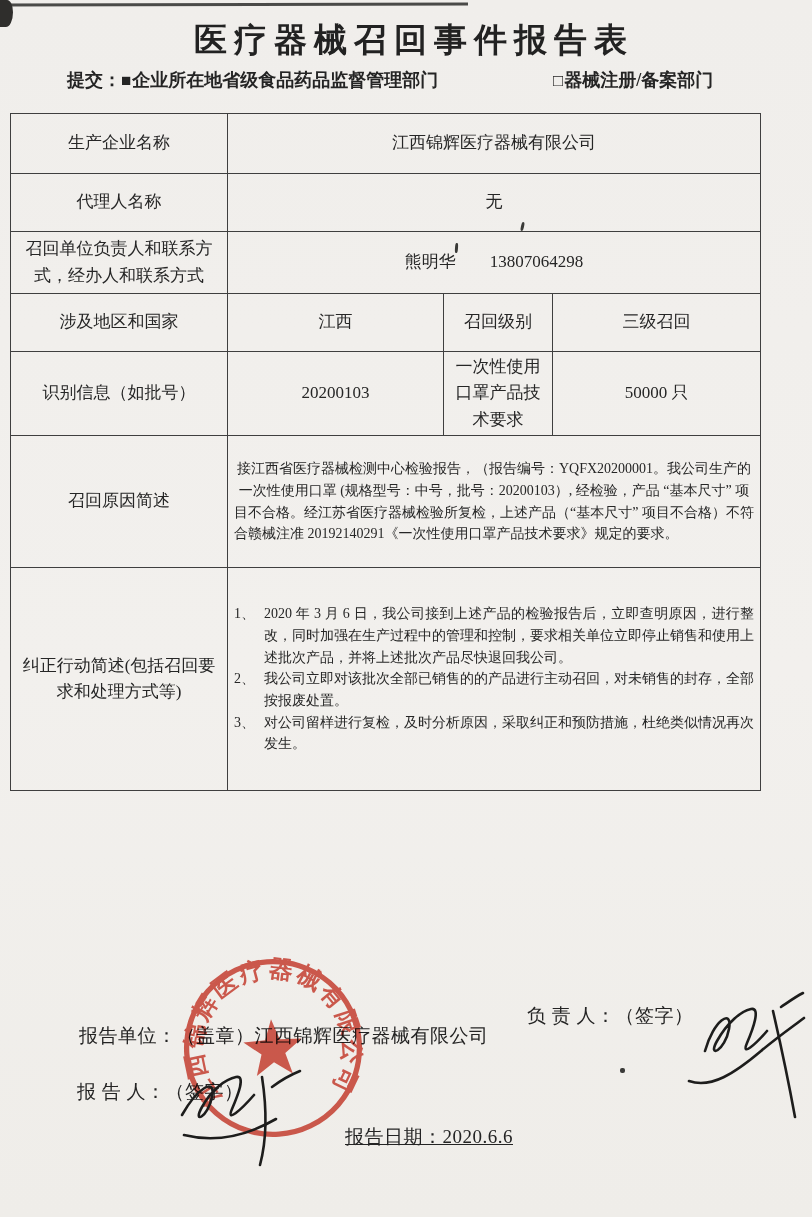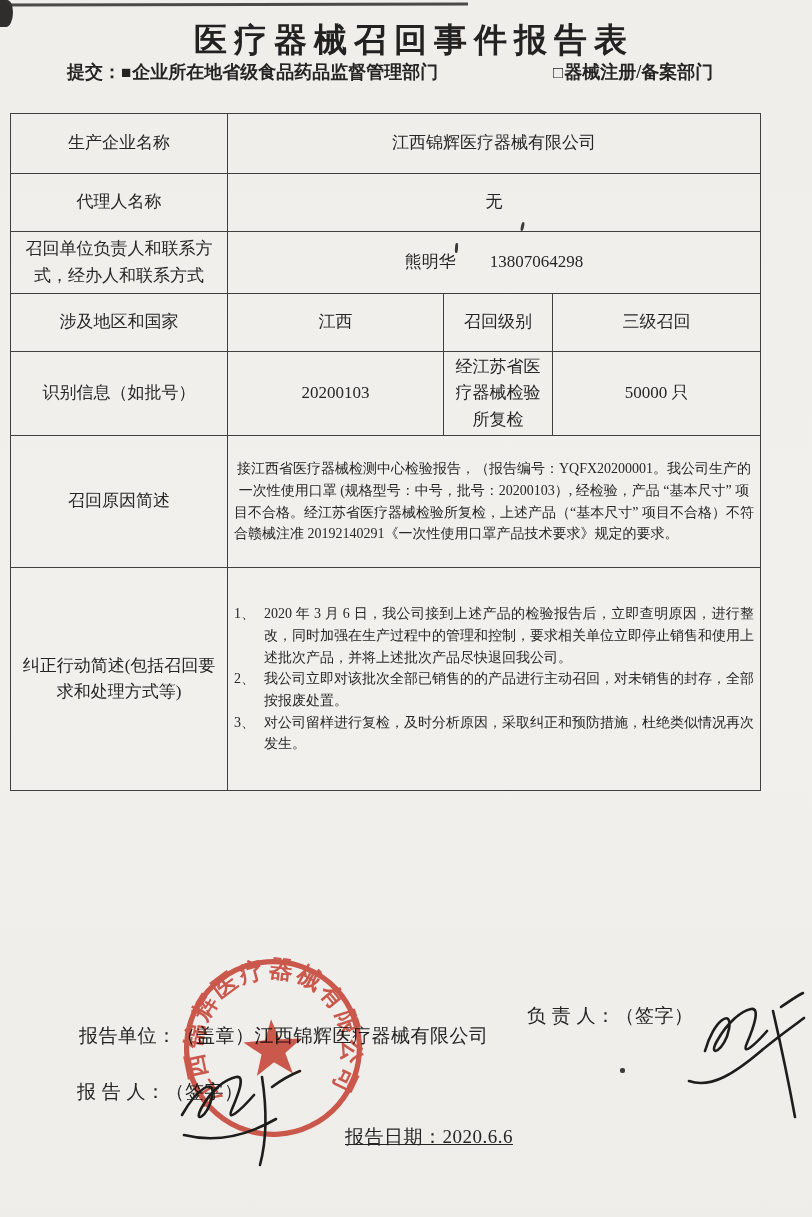--- a/index.html
+++ b/index.html
@@ -21,21 +21,21 @@
   .speck{position:absolute;background:#3a3a38;border-radius:40%;}
   .speck1{left:521px;top:222px;width:3px;height:9px;transform:rotate(12deg);}
   .speck2{left:455px;top:243px;width:3px;height:10px;transform:rotate(4deg);}
   .speck3{left:620px;top:1068px;width:5px;height:5px;}
 
   .title{
     position:absolute;left:0;top:10px;width:100%;
     text-align:center;font-size:33px;font-weight:700;
     letter-spacing:7px;color:#222;margin:8px;
   }
-  .submit-line{position:absolute;top:60px;left:0;width:100%;height:26px;font-size:18px;font-weight:600;color:#242424;}
+  .submit-line{position:absolute;top:68px;left:0;width:100%;height:26px;font-size:18px;font-weight:600;color:#242424;}
   .submit-left{position:absolute;left:67px;top:0;white-space:nowrap;}
   .submit-right{position:absolute;left:553px;top:0;white-space:nowrap;}
   .cb{font-size:17px;margin-right:1px;}
 
   table.report{
     position:absolute;left:10px;top:113px;
     width:750px;border-collapse:collapse;table-layout:fixed;
     font-size:17px;color:#262626;
   }
   table.report td{
@@ -109,21 +109,21 @@
     </tr>
     <tr class="r6">
       <td class="lbl">涉及地区和国家</td>
       <td>江西</td>
       <td class="lbl">召回级别</td>
       <td>三级召回</td>
     </tr>
     <tr class="r8">
       <td class="lbl">识别信息（如批号）</td>
       <td>20200103</td>
-      <td class="lbl">经江苏省医疗器械检验所复检</td>
+      <td class="lbl">一次性使用口罩产品技术要求</td>
       <td>50000 只</td>
     </tr>
     <tr class="r9">
       <td class="lbl">召回原因简述</td>
       <td colspan="3" class="longtext">接江西省医疗器械检测中心检验报告，（报告编号：YQFX20200001。我公司生产的一次性使用口罩 (规格型号：中号，批号：20200103）, 经检验，产品 “基本尺寸” 项目不合格。经江苏省医疗器械检验所复检，上述产品（“基本尺寸” 项目不合格）不符合赣械注准 20192140291《一次性使用口罩产品技术要求》规定的要求。</td>
     </tr>
     <tr class="r10">
       <td class="lbl">纠正行动简述(包括召回要求和处理方式等)</td>
       <td colspan="3" class="longtext">
         <div class="citem">

